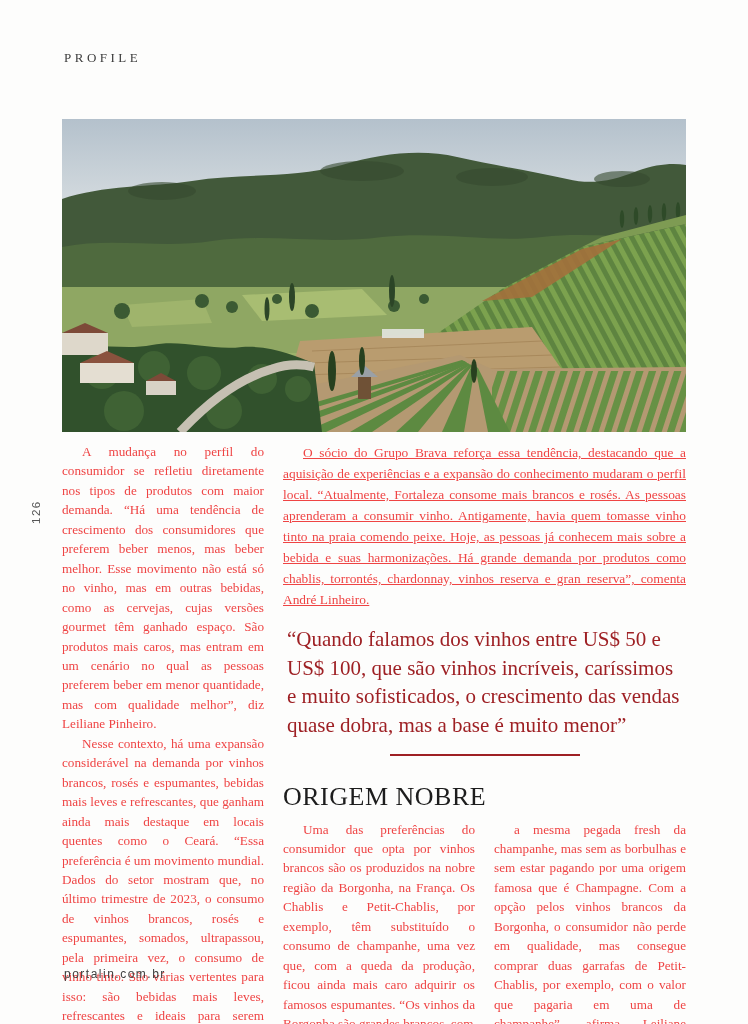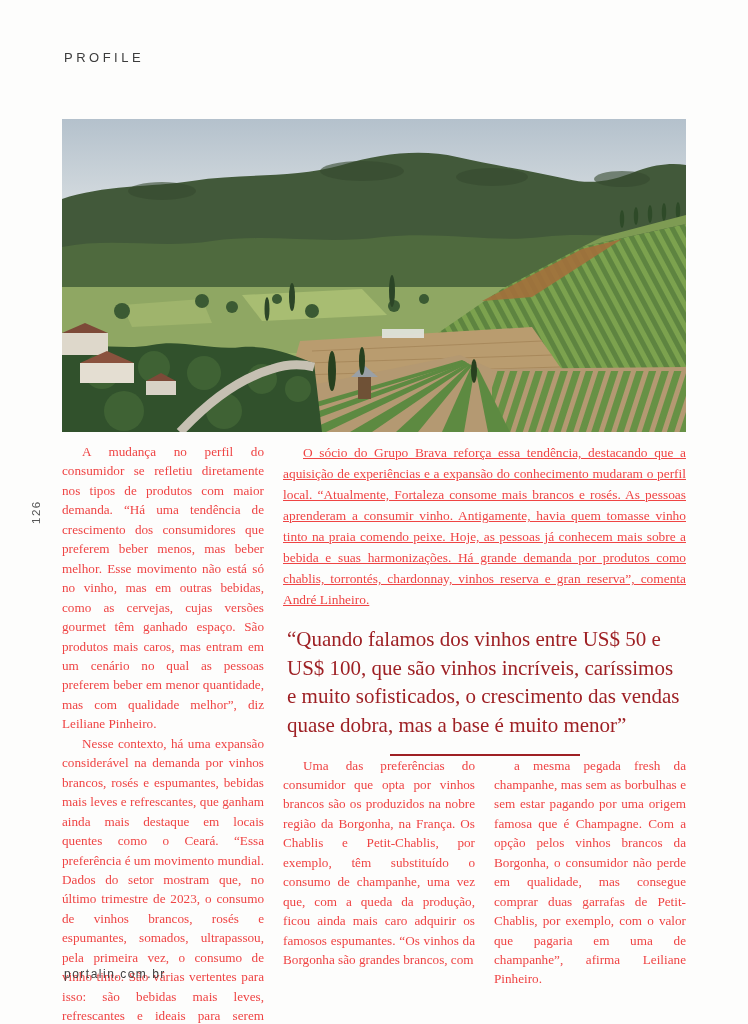--- a/index.html
+++ b/index.html
@@ -3,21 +3,21 @@
 <meta charset="utf-8">
 <style>
   html,body { margin:0; padding:0; background:#e9e9e9; }
   .page {
     position:relative; width:748px; height:1024px; margin:0 auto;
     background:#fdfdfc; overflow:hidden;
     font-family:"Liberation Serif", serif; color:#2e2e2e;
   }
   .kicker {
     position:absolute; left:64px; top:50px;
-    font-family:Liberation Sans, sans-serif;
+    font-family:Liberation Serif, serif;
     font-size:13px; letter-spacing:3.5px; color:#3c3c3c;
   }
   .folio {
     position:absolute; left:30px; top:524px;
     transform:rotate(-90deg); transform-origin:left top;
     font-family:"Liberation Sans", sans-serif;
     font-size:11.5px; letter-spacing:1.5px; color:#555;
   }
   .photo-wrap {
     position:absolute; left:62px; top:119px; width:624px; height:313px;
@@ -167,20 +167,21 @@
       </div>
 
       <div class="right">
         <div class="bodytext intro">
           <p>O sócio do Grupo Brava reforça essa tendência, destacando que a aquisição de experiências e a expansão do conhecimento mudaram o perfil local. “Atualmente, Fortaleza consome mais brancos e rosés. As pessoas aprenderam a consumir vinho. Antigamente, havia quem tomasse vinho tinto na praia comendo peixe. Hoje, as pessoas já conhecem mais sobre a bebida e suas harmonizações. Há grande demanda por produtos como chablis, torrontés, chardonnay, vinhos reserva e gran reserva”, comenta André Linheiro.</p>
         </div>
 
         <div class="pull-quote">“Quando falamos dos vinhos entre US$ 50 e US$ 100, que são vinhos incríveis, caríssimos e muito sofisticados, o crescimento das vendas quase dobra, mas a base é muito menor”</div>
         <div class="quote-rule"></div>
 
+        <h2 class="title2">ORIGEM NOBRE</h2>
 
         <div class="cols2 bodytext">
           <p>Uma das preferências do consumidor que opta por vinhos brancos são os produzidos na nobre região da Borgonha, na França. Os Chablis e Petit-Chablis, por exemplo, têm substituído o consumo de champanhe, uma vez que, com a queda da produção, ficou ainda mais caro adquirir os famosos espumantes. “Os vinhos da Borgonha são grandes brancos, com</p>
           <p>a mesma pegada fresh da champanhe, mas sem as borbulhas e sem estar pagando por uma origem famosa que é Champagne. Com a opção pelos vinhos brancos da Borgonha, o consumidor não perde em qualidade, mas consegue comprar duas garrafas de Petit-Chablis, por exemplo, com o valor que pagaria em uma de champanhe”, afirma Leiliane Pinheiro.</p>
         </div>
       </div>
     </div>
   </div>
 
   <div class="footer">portalin.com.br</div>

